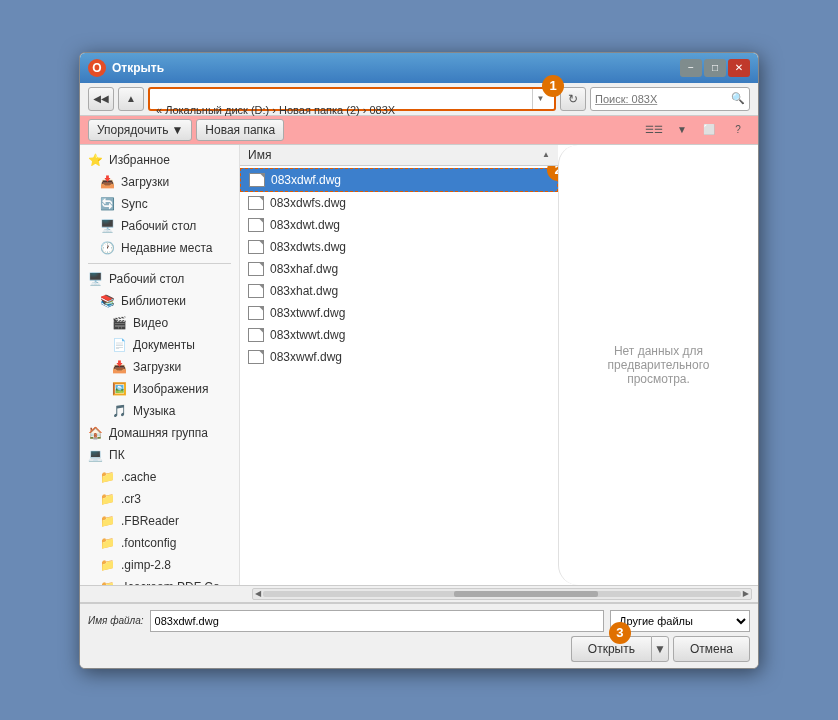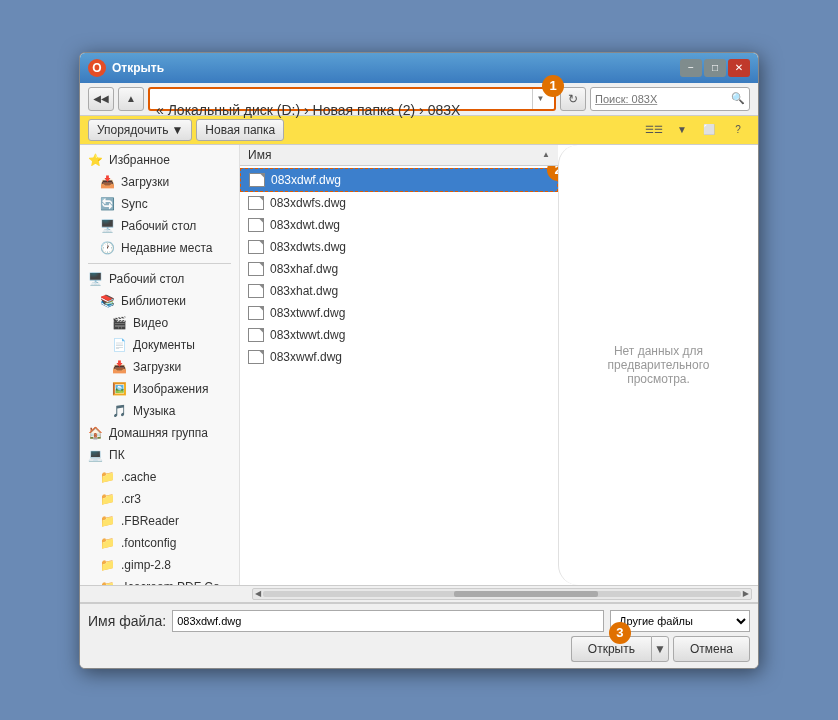--- a/index.html
+++ b/index.html
@@ -109,21 +109,21 @@
       border-radius: 3px;
       background: white;
       display: flex;
       align-items: center;
       padding: 0 6px;
       position: relative;
     }
 
     .breadcrumb-text {
       color: #333;
-      font-size: 14px;
+      font-size: 11px;
       flex: 1;
       margin-top: 22px;
     }
 
     .breadcrumb-dropdown {
       width: 16px;
       height: 100%;
       border-left: 1px solid #ccc;
       display: flex;
       align-items: center;
@@ -184,21 +184,21 @@
       text-decoration: underline;
     }
 
     .search-icon {
       padding: 0 4px;
       color: #666;
       font-size: 11px;
     }
 
     .toolbar2 {
-      background: #fde047;
+      background: #fca5a5;
       padding: 3px 8px;
       display: flex;
       align-items: center;
       justify-content: space-between;
       border-bottom: 1px solid #ccc;
     }
 
     .toolbar2-left {
       display: flex;
       align-items: center;
@@ -423,23 +423,24 @@
       cursor: pointer;
     }
 
     .filename-row {
       display: flex;
       align-items: center;
       gap: 6px;
     }
 
     .filename-label {
-      font-size: 14px;
+      font-size: 10px;
       color: #333;
       white-space: nowrap;
+      font-style: italic;
     }
 
     .filename-input {
       flex: 1;
       height: 22px;
       border: 1px solid #aaa;
       padding: 0 4px;
       font-size: 11px;
       background: white;
       outline: none;

